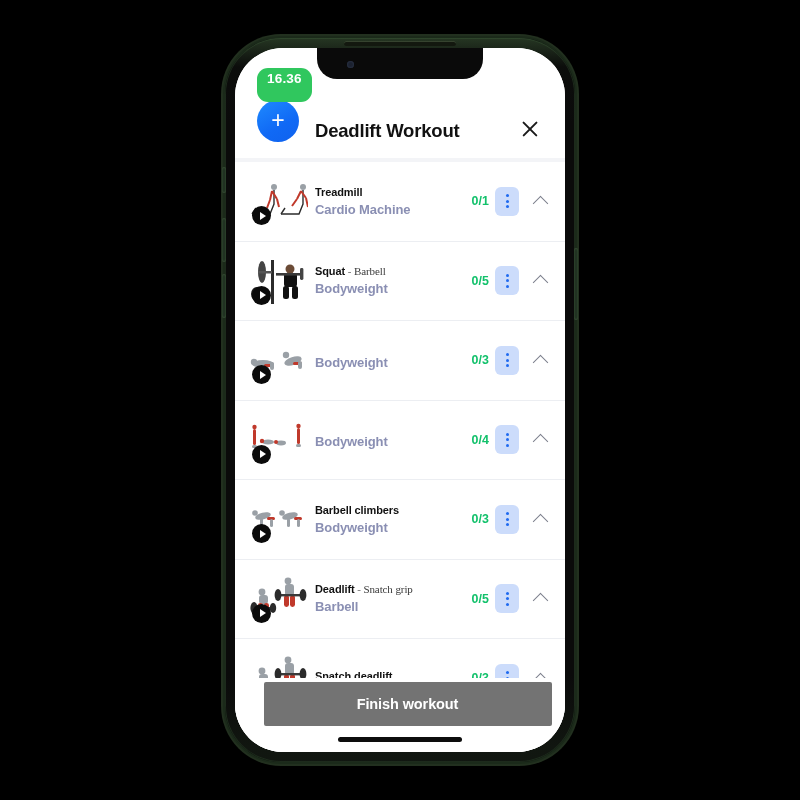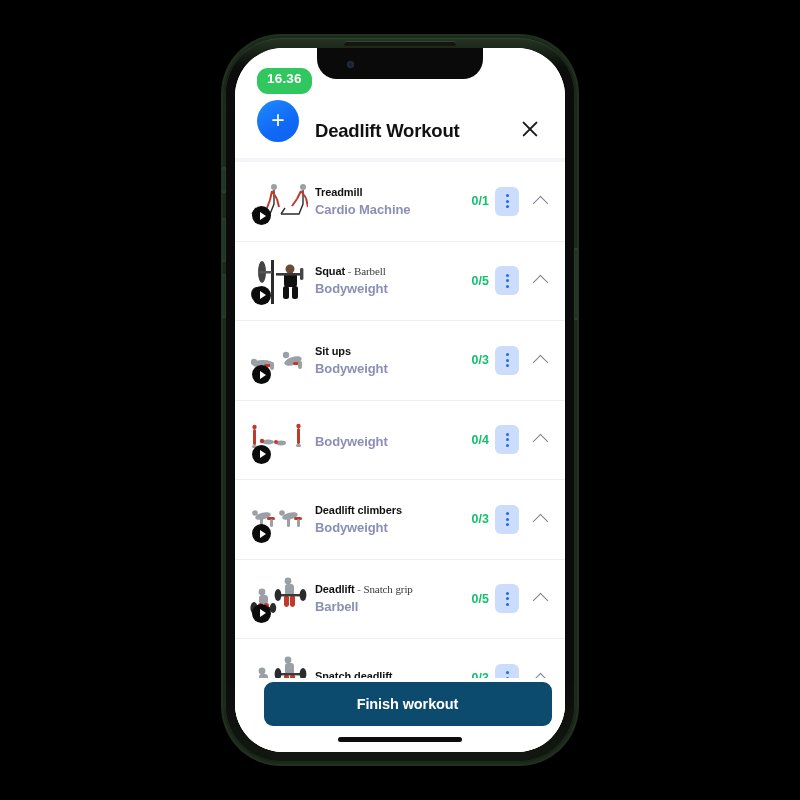--- a/index.html
+++ b/index.html
@@ -51,21 +51,21 @@
   .notch-cam{
     position:absolute;left:30px;top:13px;width:7px;height:7px;border-radius:50%;
     background:#1c2230;box-shadow:inset 0 0 2px #39445c;
   }
 
   
   .time-pill{
     position:absolute;left:22px;top:20px;z-index:7;
     background:#30c75e;color:#fff;
     font-size:13.5px;font-weight:bold;
-    padding:3px 10px 8px;border-radius:11px;
+    padding:3px 10px 16px;border-radius:11px;
     letter-spacing:.2px;
   }
 
   
   .header{
     position:absolute;left:0;right:0;top:0;height:110px;background:#fff;z-index:5;
     display:flex;align-items:flex-end;padding:0 22px 16px;box-sizing:border-box;
   }
   .add-btn{
     width:42px;height:42px;border-radius:50%;
@@ -142,21 +142,21 @@
     content:"";width:10px;height:10px;border-left:1.7px solid #7c7f8c;
     border-top:1.7px solid #7c7f8c;transform:rotate(45deg);margin-top:4px;
   }
 
   
   .cta-wrap{
     position:absolute;left:0;right:0;bottom:0;height:70px;background:#fff;z-index:8;
     display:flex;align-items:flex-start;justify-content:center;padding-top:4px;
   }
   .cta{
-    width:288px;height:44px;background:#0c4a6e;border-radius:9px;border:none;
+    width:288px;height:44px;background:#737373;border-radius:2px;border:none;
     color:#fff;font-size:14.5px;font-weight:bold;cursor:pointer;
     display:flex;align-items:center;justify-content:center;letter-spacing:-.1px;margin-left:15px;
   }
   .home-ind{
     position:absolute;left:50%;bottom:10px;transform:translateX(-50%);
     width:124px;height:5px;border-radius:3px;background:#0d0d0d;z-index:9;
   }
 </style>
 </head>
 <body>
@@ -273,21 +273,20 @@
           <circle cx="6" cy="18" r="3.2"></circle>
           <rect x="13" y="25" width="9" height="3" rx="1.5" fill="#c0392b"></rect>
           <rect x="18" y="24" width="4" height="8" rx="2"></rect>
         </g>
       </svg>
       <div class="play">
                 <i></i>
               </div>
     </div>
     <div class="info">
-      <div class="ex-name">Sit ups</div>
       <div class="ex-sub">Bodyweight</div>
     </div>
     <div class="right">
       <div class="rcol">
         <div class="sets">0/3</div>
         <button class="kebab">
           <b></b>
                   <b></b>
                   <b></b>
         </button>
@@ -350,21 +349,21 @@
           <rect x="10" y="18" width="3" height="9" rx="1.5" fill="#9aa0a6"></rect>
           <rect x="17" y="17" width="8" height="3" rx="1.5" fill="#c0392b"></rect>
           <rect x="20" y="19" width="3" height="8" rx="1.5" fill="#9aa0a6"></rect>
         </g>
       </svg>
       <div class="play">
                 <i></i>
               </div>
     </div>
     <div class="info">
-      <div class="ex-name">Deadlift climbers</div>
+      <div class="ex-name">Barbell climbers</div>
       <div class="ex-sub">Bodyweight</div>
     </div>
     <div class="right">
       <div class="rcol">
         <div class="sets">0/3</div>
         <button class="kebab">
           <b></b>
                   <b></b>
                   <b></b>
         </button>

